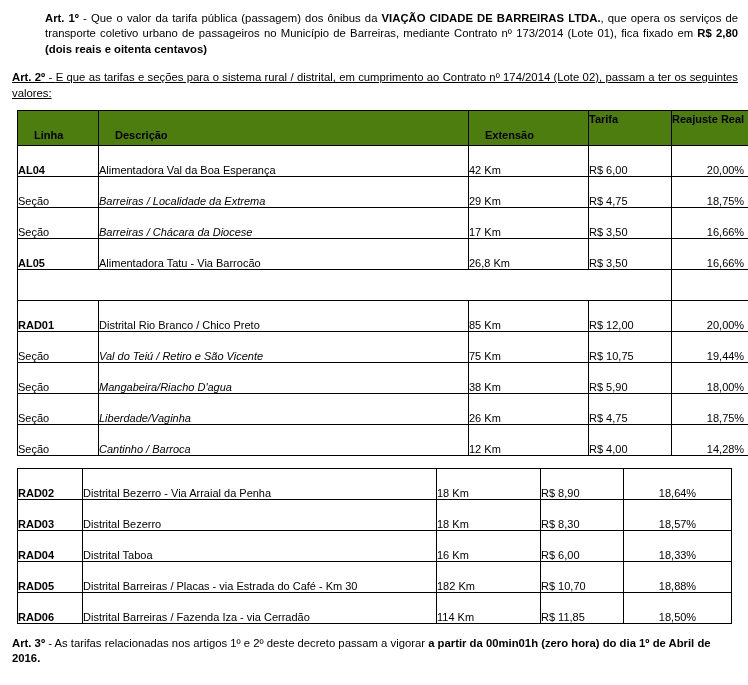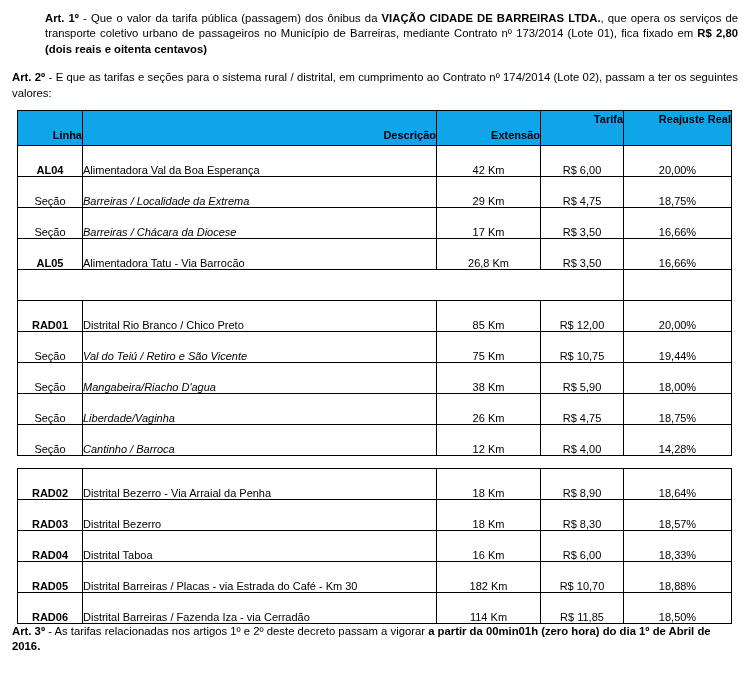--- a/index.html
+++ b/index.html
@@ -40,21 +40,21 @@
 
   
   .para {
     font-size: 11.3px;
     line-height: 15.4px;
     text-align: justify;
     margin: 0;
     padding: 0 2px 0 4px;
   }
   .para.art1 { margin-top: 11px; margin-left: 33px; }
-  .para.art2 { margin-top: 13px; }
+  .para.art2 { margin-top: 13px; text-decoration: underline; }
   .para b { font-weight: bold; }
 
   
   .tbl {
     border-collapse: collapse;
     table-layout: fixed;
     width: 711px;
     margin-left: 9px;
     font-size: 11px;
   }
@@ -67,33 +67,33 @@
 
   
   .c-linha  { width: 64px; }
   .c-desc   { width: 353px; }
   .c-ext    { width: 103px; }
   .c-tar    { width: 82px; }
   .c-reaj   { width: 107px; }
 
   
   .hdr th {
-    background: #0ea5e9;
+    background: #4d7c0f;
     font-weight: bold;
-    text-align: right;
+    text-align: left;
     height: 30px;
     font-size: 11px;
   }
-  .hdr th.lower { vertical-align: bottom; padding-bottom: 4px; }
+  .hdr th.lower { vertical-align: bottom; padding-bottom: 4px; padding-left: 16px; }
   .hdr th.upper { vertical-align: top;    padding-top: 2px; }
 
   
   .tbl tbody tr { height: 31px; }
   .cell {
-    text-align: center;
+    text-align: left;
     padding-bottom: 3px;
     vertical-align: bottom;
     white-space: nowrap;
   }
   .cell-linha { font-weight: bold; }
   .cell-linha.secao { font-weight: normal; }
   .cell-desc {
     text-align: left;
     padding-left: 6px;
     font-weight: normal;
@@ -113,21 +113,21 @@
   tr.spacer td { height: 13px; }
 
   
   .foot {
     font-size: 11.3px;
     line-height: 15.4px;
     padding: 0 2px 0 4px;
     margin: 0;
     text-align: left;
   }
-  .foot.art3 { }
+  .foot.art3 { margin-top: 12px; }
   .gap12 { height: 12px; }
 </style>
 </head>
 <body>
 
 <div class="page">
 
 
   <p class="para art1">
     <b>Art. 1º</b><span> - </span><span>Que o valor da tarifa pública (passagem) dos ônibus da </span><b>VIAÇÃO CIDADE DE BARREIRAS LTDA.</b><span>, que opera os serviços de transporte coletivo urbano de passageiros no Município de Barreiras, mediante Contrato nº 173/2014 (Lote 01), fica fixado em </span><b>R$ 2,80 (dois reais e oitenta centavos)</b>

